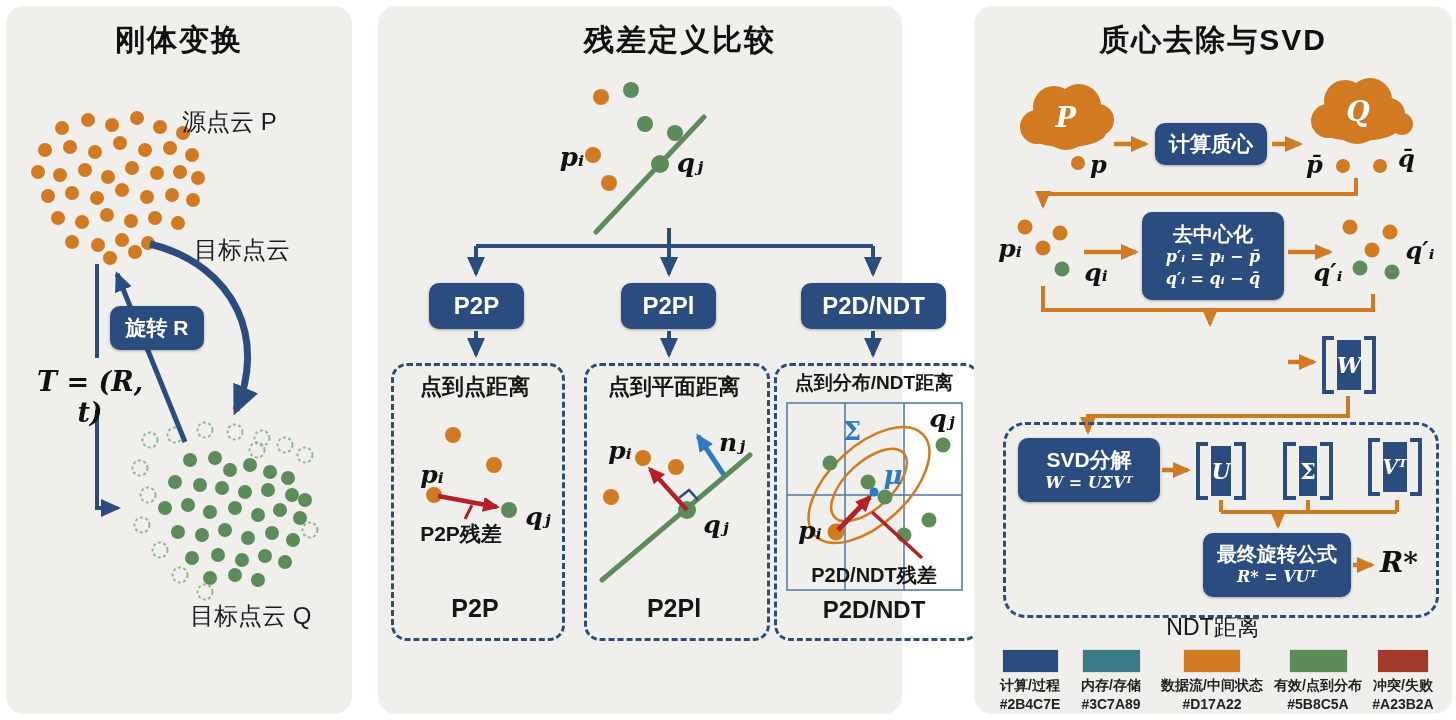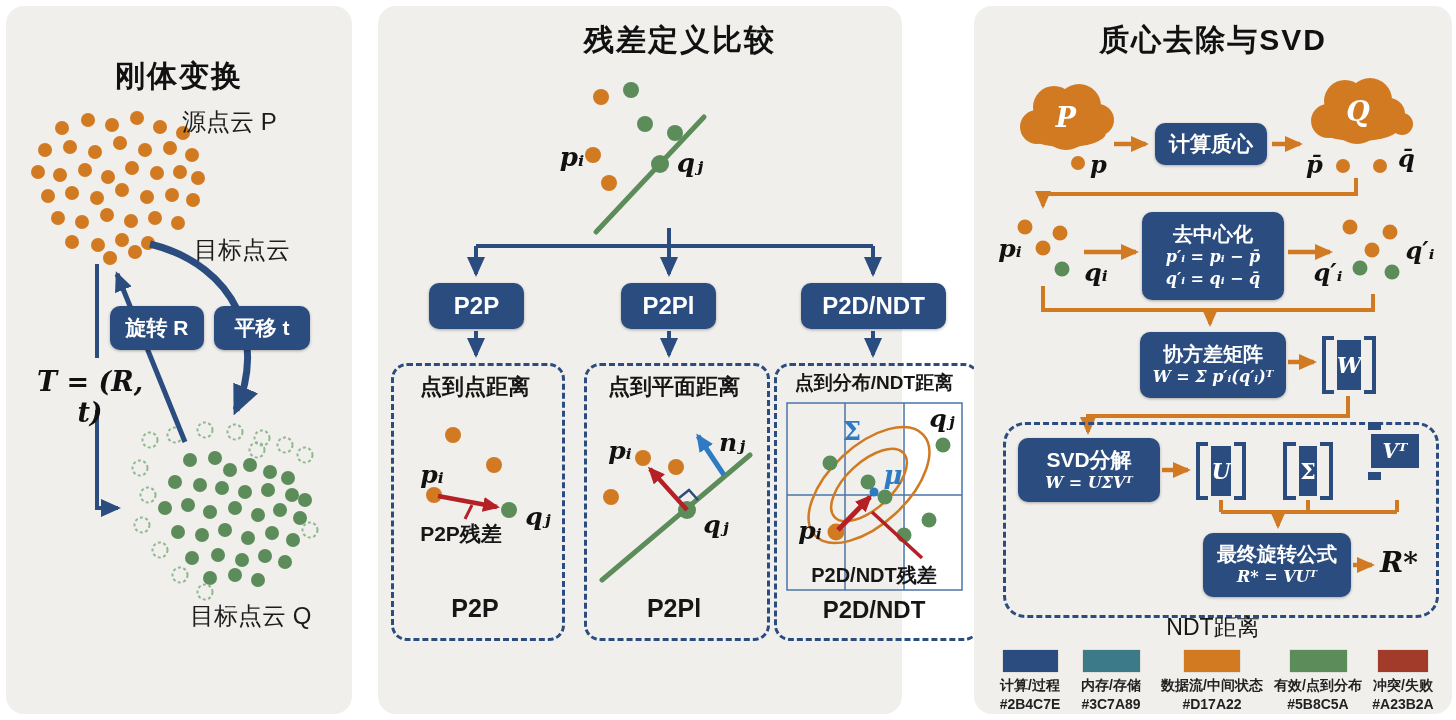--- a/index.html
+++ b/index.html
@@ -154,28 +154,25 @@
           <circle cx="174" cy="569" r="7.5" fill="none" stroke="#8fb98f" stroke-width="2" stroke-dasharray="3 2.5"></circle>
           <circle cx="199" cy="586" r="7.5" fill="none" stroke="#8fb98f" stroke-width="2" stroke-dasharray="3 2.5"></circle>
           <circle cx="304" cy="524" r="7.5" fill="none" stroke="#8fb98f" stroke-width="2" stroke-dasharray="3 2.5"></circle>
           <circle cx="251" cy="444" r="7.5" fill="none" stroke="#8fb98f" stroke-width="2" stroke-dasharray="3 2.5"></circle>
         </g>
       <path d="M91,258 V352" stroke="#2B4C7E" stroke-width="4" fill="none"></path>
       <path d="M91,404 V502 H112" stroke="#2B4C7E" stroke-width="4" fill="none" marker-end="url(#mb)"></path>
       <line x1="179" y1="436" x2="111" y2="268" stroke="#2B4C7E" stroke-width="5" marker-end="url(#mb)"></line>
       <path d="M144,238 C232,260 260,336 230,404" stroke="#2B4C7E" stroke-width="7" fill="none" marker-end="url(#mbig)"></path>
     </svg>
-    <div class="abs title ctr" style="left:0;top:14px;width:346px;margin-top:36px;">刚体变换</div>
+    <div class="abs title ctr" style="left:0;top:14px;width:346px;">刚体变换</div>
     <div class="abs lbl" style="left:176px;top:100px;width:160px;">源点云 P</div>
     <div class="abs lbl" style="left:188px;top:228px;width:140px;">目标点云</div>
     <div class="bluebox" style="left:104px;top:300px;width:94px;height:44px;">
       <span class="t">旋转 R</span>
-    </div>
-    <div class="bluebox" style="left:208px;top:300px;width:96px;height:44px;">
-      <span class="t">平移 t</span>
     </div>
     <div class="abs math ctr" style="left:18px;top:360px;width:132px;font-size:27px;">T = (R, t)</div>
     <div class="abs lbl" style="left:184px;top:594px;width:160px;">目标点云 Q</div>
   </div>
 
   <div class="panel" style="left:362px;width:524px;margin-left:16px;">
     <svg class="layer" width="604" height="708">
 
       <line x1="218" y1="226" x2="326" y2="111" stroke="#5B8C5A" stroke-width="5" stroke-linecap="round"></line>
       <g>
@@ -360,24 +357,20 @@
     <div class="abs math ctr" style="left:14px;top:228px;width:44px;font-size:25px;">pᵢ</div>
     <div class="abs math ctr" style="left:100px;top:252px;width:44px;font-size:25px;">qᵢ</div>
     <div class="bluebox" style="left:168px;top:206px;width:142px;height:88px;">
       <span class="t" style="font-size:20px;">去中心化</span>
       <span class="f">p′ᵢ = pᵢ − p̄</span>
       <span class="f">q′ᵢ = qᵢ − q̄</span>
     </div>
     <div class="abs math ctr" style="left:330px;top:252px;width:48px;font-size:24px;">q′ᵢ</div>
     <div class="abs math ctr" style="left:422px;top:230px;width:48px;font-size:24px;">q′ᵢ</div>
 
-    <div class="bluebox" style="left:166px;top:326px;width:146px;height:66px;">
-      <span class="t" style="font-size:20px;">协方差矩阵</span>
-      <span class="f">W = Σ p′ᵢ(q′ᵢ)ᵀ</span>
-    </div>
     <div class="mat" style="left:348px;top:330px;width:54px;height:58px;">
       <span class="br l"></span>
       <span class="core">W</span>
       <span class="br r"></span>
     </div>
 
     <div class="dashedbox" style="left:29px;top:416px;width:430px;height:190px;border-radius:22px;"></div>
     <div class="bluebox" style="left:44px;top:432px;width:142px;height:64px;">
       <span class="t" style="font-size:21px;">SVD分解</span>
       <span class="f">W = UΣVᵀ</span>
@@ -385,21 +378,21 @@
     <div class="mat" style="left:222px;top:436px;width:50px;height:58px;">
       <span class="br l"></span>
       <span class="core">U</span>
       <span class="br r"></span>
     </div>
     <div class="mat" style="left:309px;top:436px;width:50px;height:58px;">
       <span class="br l"></span>
       <span class="core" style="font-style:normal;">Σ</span>
       <span class="br r"></span>
     </div>
-    <div class="mat" style="left:394px;top:416px;width:54px;height:58px;flex-direction:column;">
+    <div class="mat" style="left:394px;top:432px;width:54px;height:58px;">
       <span class="br l"></span>
       <span class="core" style="font-size:20px;">Vᵀ</span>
       <span class="br r"></span>
     </div>
     <div class="bluebox" style="left:229px;top:527px;width:148px;height:64px;">
       <span class="t" style="font-size:20px;">最终旋转公式</span>
       <span class="f">R* = VUᵀ</span>
     </div>
     <div class="abs math" style="left:406px;top:540px;font-size:28px;">R*</div>
     <div class="abs ctr" style="left:139px;top:606px;width:200px;font-size:23px;color:#161616;">NDT距离</div>

